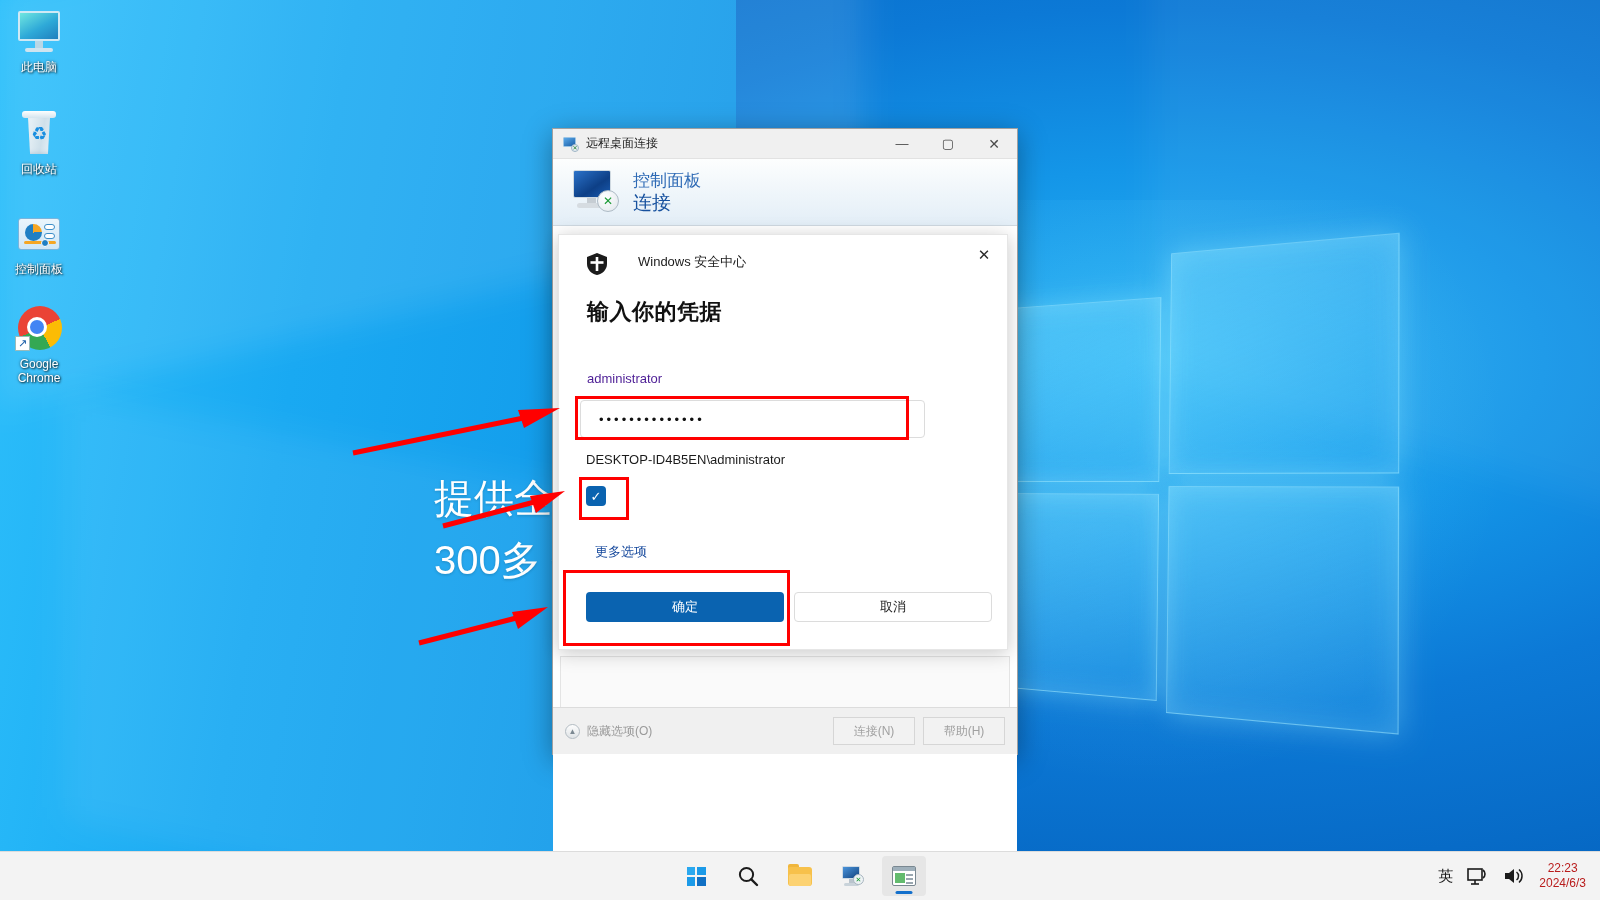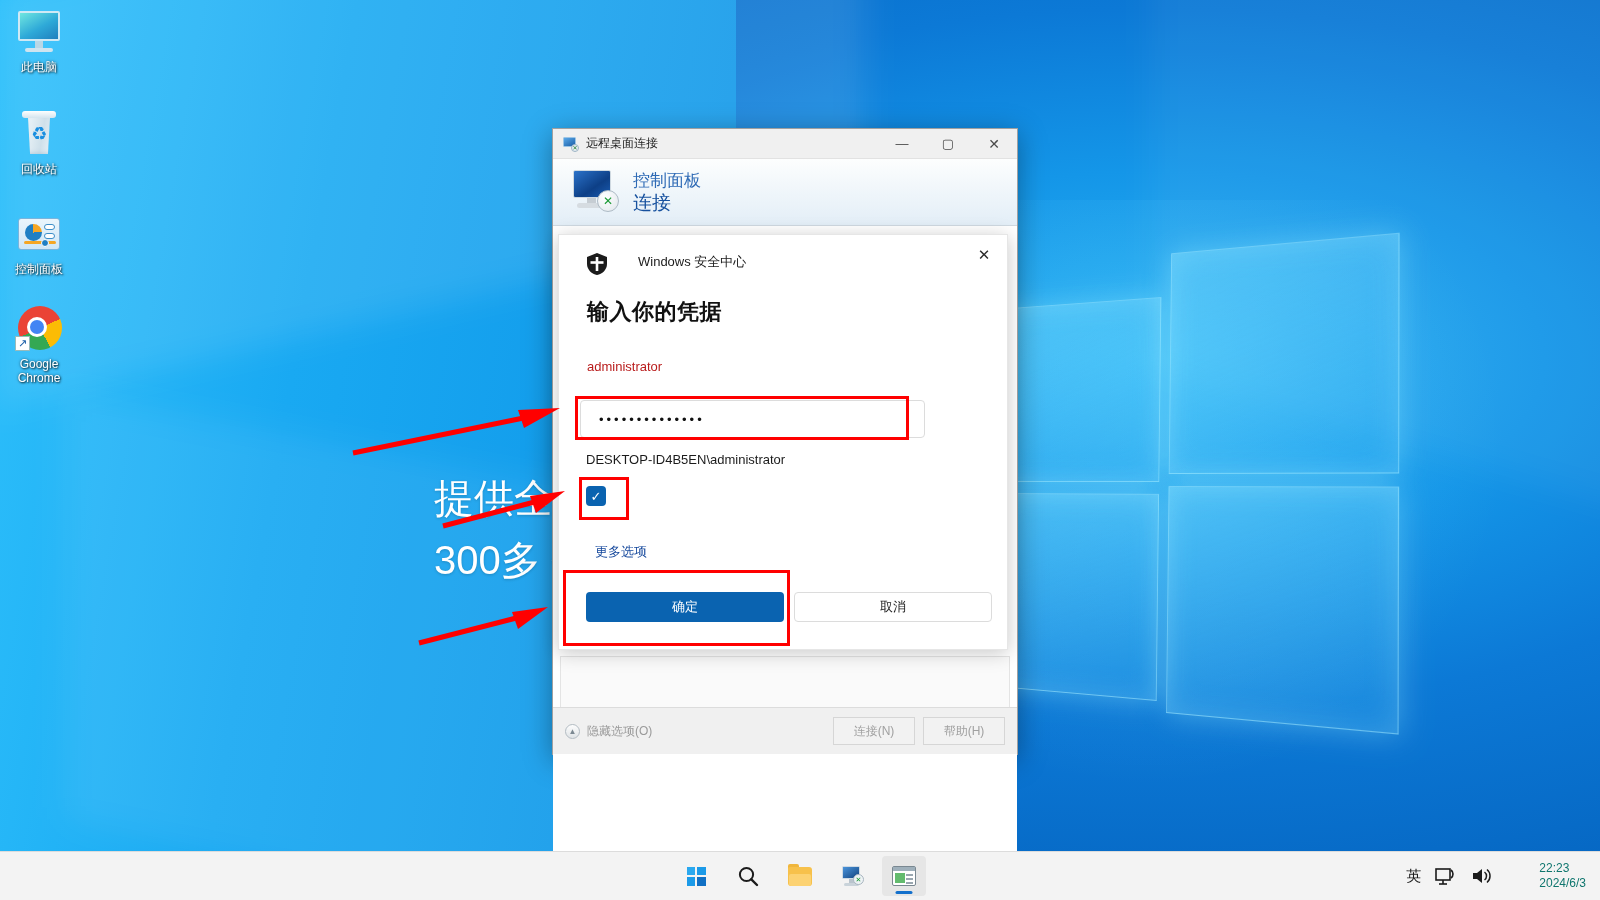--- a/index.html
+++ b/index.html
@@ -114,21 +114,21 @@
   
   #cred{position:absolute;left:558px;top:234px;width:448px;height:414px;background:#fff;
     box-shadow:0 3px 18px rgba(0,0,0,.22);border:1px solid #e6e6e6;}
   .cred-close{position:absolute;right:6px;top:6px;width:34px;height:28px;display:flex;align-items:center;
     justify-content:center;color:#2b2b2b;font-size:15px;}
   .cred-brand{display:flex;align-items:flex-start;padding:18px 0 0 28px;gap:9px;}
   .shield{width:20px;height:22px;margin-right:22px;position:relative;}
   .cred-brand-t{font-size:13px;color:#1b1b1b;}
   .cred-h1{margin:22px 0 0 28px;font-size:22px;font-weight:bold;color:#111;letter-spacing:.5px;}
   .cred-sub{margin:11px 0 0 28px;font-size:13px;color:#1b1b1b;}
-  .cred-user{margin:32px 0 0 28px;font-size:13px;color:#b91c1c;}
+  .cred-user{margin:44px 0 0 28px;font-size:13px;color:#4c1d95;}
   .pwd-field{position:absolute;left:580px;top:400px;width:345px;height:38px;background:#fff;
     border:1px solid #dcdcdc;border-radius:4px;box-sizing:border-box;display:flex;align-items:center;
     padding-left:18px;font-size:13px;letter-spacing:3px;color:#111;}
   .cred-domain{position:absolute;left:586px;top:452px;font-size:13px;color:#1b1b1b;}
   .cred-check-row{position:absolute;left:586px;top:486px;display:flex;align-items:center;}
   .cbox{width:20px;height:20px;border-radius:4px;background:#0a63b0;display:flex;align-items:center;
     justify-content:center;color:#fff;font-size:13px;margin-right:12px;}
   .cred-check-lbl{font-size:13px;color:#ffffff;margin-left:32px;}
   .more-link{position:absolute;left:595px;top:543px;font-size:13px;color:#15489c;}
   .cred-actions{position:absolute;left:586px;top:592px;display:flex;gap:10px;}
@@ -167,21 +167,21 @@
   .rdp-tray .bs{position:absolute;left:4px;top:18px;width:15px;height:3px;border-radius:2px;background:#c9d3da;}
   .rdp-tray .bg{position:absolute;right:0;bottom:2px;width:11px;height:11px;border-radius:50%;background:#eef2f5;
     border:1px solid #a8b6c0;box-sizing:border-box;color:#1a9a35;font-size:7px;line-height:9px;text-align:center;}
   .appwin{width:24px;height:20px;border:1px solid #7a8891;border-radius:2px;background:#fff;position:relative;box-sizing:border-box;}
   .appwin .hdrbar{position:absolute;left:0;top:0;right:0;height:4px;background:#9fb0bb;}
   .appwin .g{position:absolute;left:2px;top:6px;width:10px;height:10px;background:#63bb6e;}
   .appwin .l1,.appwin .l2,.appwin .l3{position:absolute;right:2px;height:2px;background:#9aa7b0;width:7px;}
   .appwin .l1{top:7px;} .appwin .l2{top:11px;} .appwin .l3{top:15px;}
   .tray{position:absolute;right:14px;display:flex;align-items:center;gap:14px;}
   .tray-ime{font-size:15px;color:#1b1b1b;}
-  .tray-clock{font-size:12px;line-height:15px;color:#0f766e;text-align:left;margin-left:32px;}
+  .tray-clock{font-size:12px;line-height:15px;color:#b91c1c;text-align:center;}
 </style>
 </head>
 <body>
 
 <div id="desktop">
   <div class="wall-base"></div>
   <div class="wall-left"></div>
   <div class="beam beam1"></div>
   <div class="beam beam2"></div>
   <div class="beam beam3"></div>

